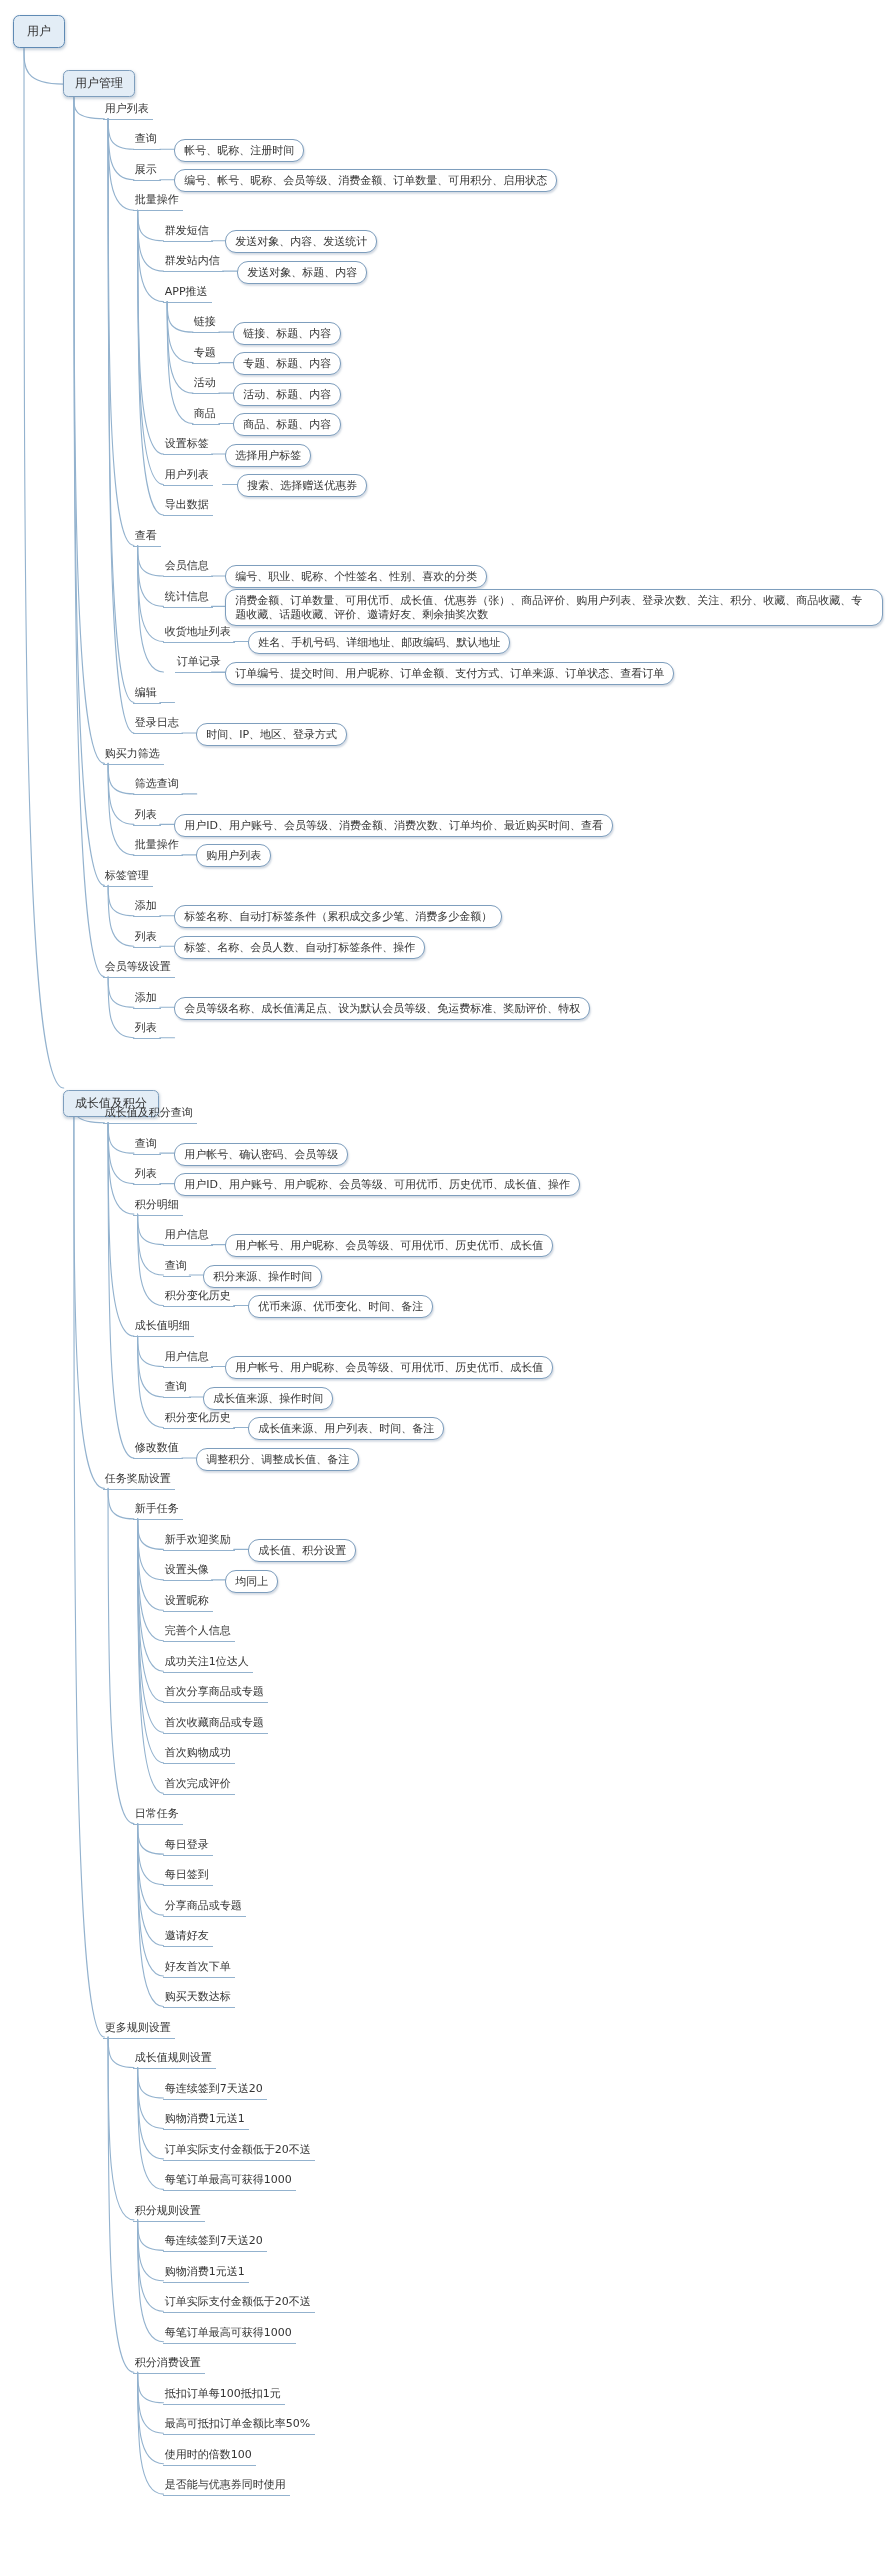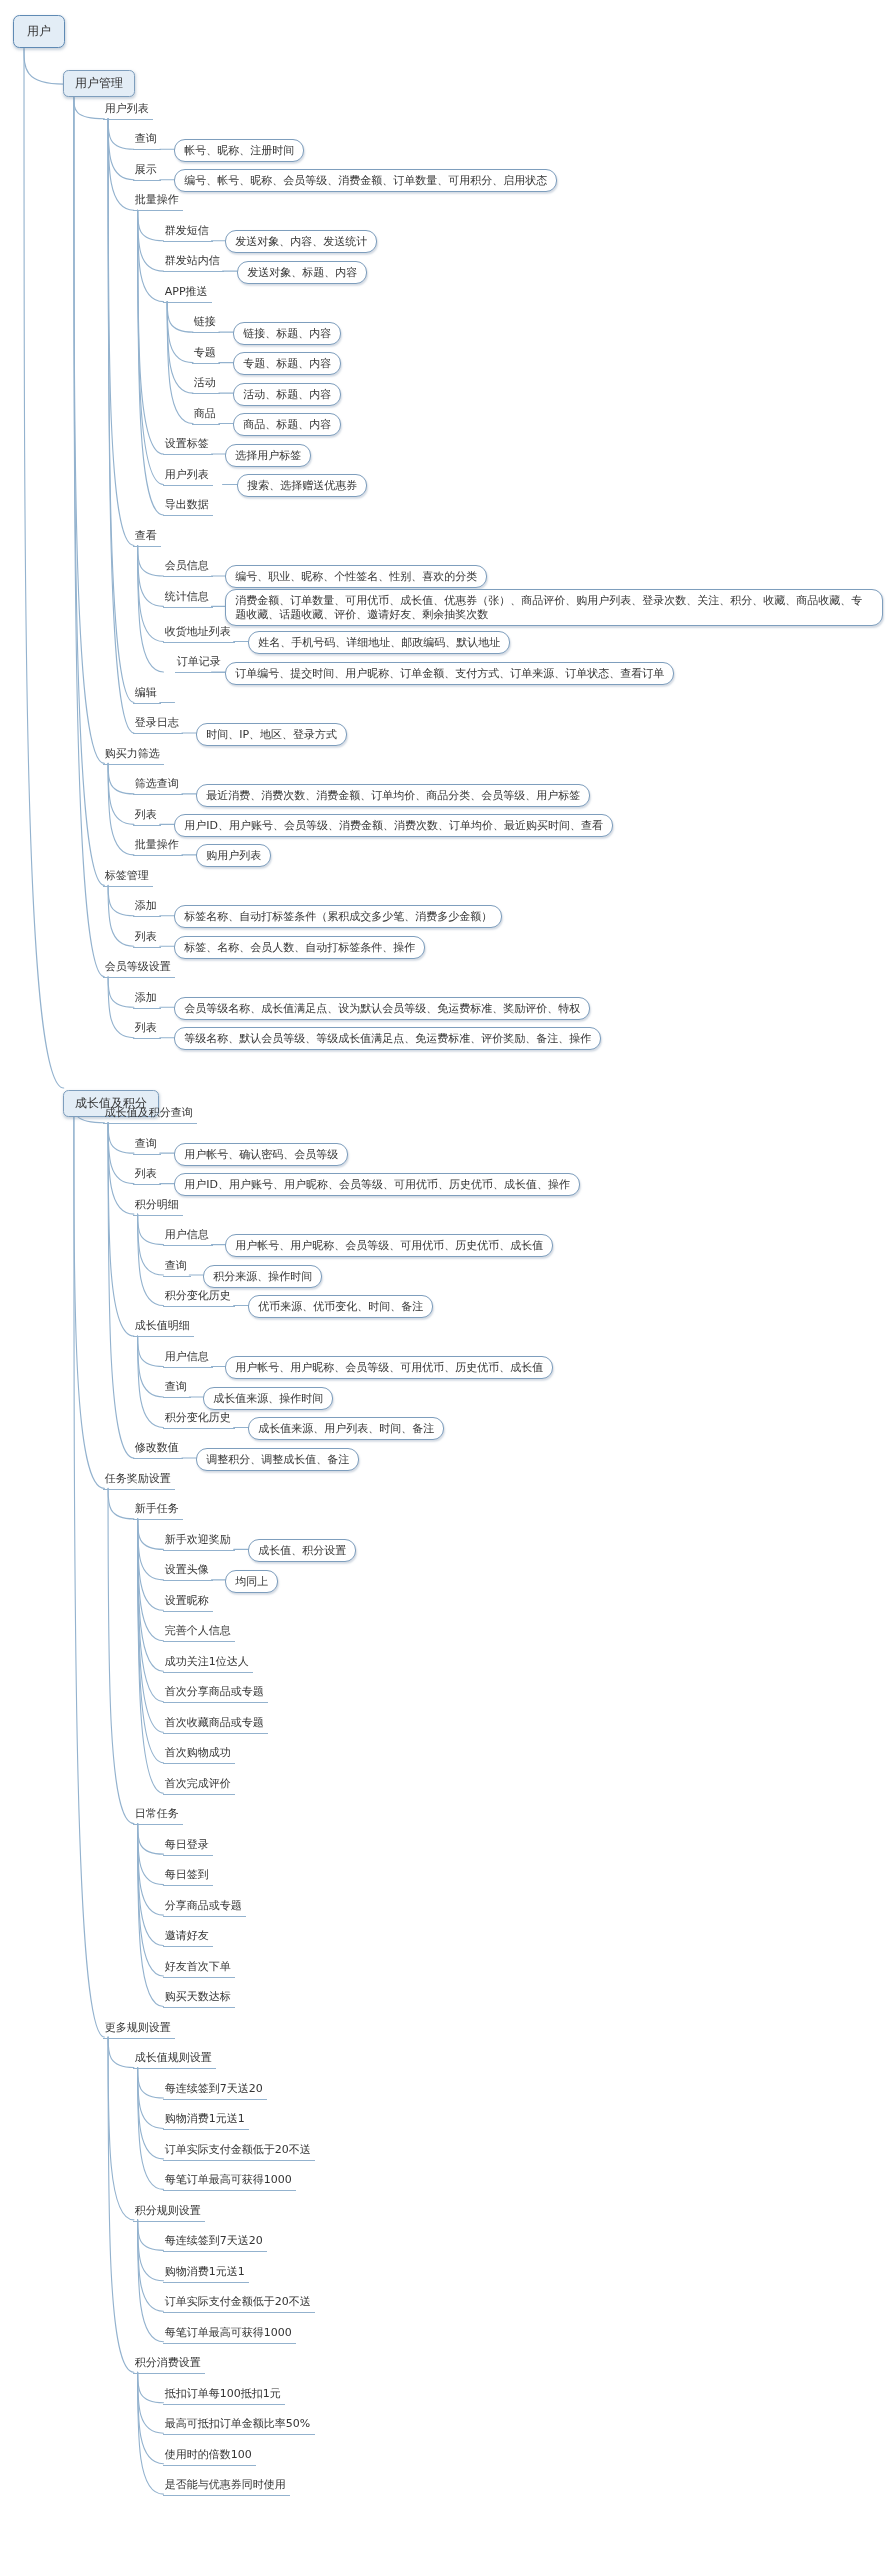--- a/index.html
+++ b/index.html
@@ -201,35 +201,33 @@
     <div class="node n-box" style="left: 225px; max-width: 658px; top: 589px;">消费金额、订单数量、可用优币、成长值、优惠券（张）、商品评价、购用户列表、登录次数、关注、积分、收藏、商品收藏、专题收藏、话题收藏、评价、邀请好友、剩余抽奖次数</div>
     <div class="node n-branch" style="left: 163px; top: 624px;">收货地址列表</div>
     <div class="node n-box" style="left: 248px; max-width: 636px; top: 631px;">姓名、手机号码、详细地址、邮政编码、默认地址</div>
     <div class="node n-branch" style="left: 175px; top: 654px;">订单记录</div>
     <div class="node n-box" style="left: 225px; max-width: 658px; top: 662px;">订单编号、提交时间、用户昵称、订单金额、支付方式、订单来源、订单状态、查看订单</div>
     <div class="node n-branch" style="left: 133px; top: 685px;">编辑</div>
     <div class="node n-branch" style="left: 133px; top: 715px;">登录日志</div>
     <div class="node n-box" style="left: 196px; max-width: 687px; top: 723px;">时间、IP、地区、登录方式</div>
     <div class="node n-branch" style="left: 103px; top: 746px;">购买力筛选</div>
     <div class="node n-branch" style="left: 133px; top: 776px;">筛选查询</div>
-    <div class="node n-box" style="left: 196px; max-width: 687px; top: 784px;">最近消费、消费次数、消费金额、订单均价、商品分类、会员等级、用户标签</div>
     <div class="node n-branch" style="left: 133px; top: 807px;">列表</div>
     <div class="node n-box" style="left: 174px; max-width: 710px; top: 814px;">用户ID、用户账号、会员等级、消费金额、消费次数、订单均价、最近购买时间、查看</div>
     <div class="node n-branch" style="left: 133px; top: 837px;">批量操作</div>
     <div class="node n-box" style="left: 196px; max-width: 687px; top: 844px;">购用户列表</div>
     <div class="node n-branch" style="left: 103px; top: 868px;">标签管理</div>
     <div class="node n-branch" style="left: 133px; top: 898px;">添加</div>
     <div class="node n-box" style="left: 174px; max-width: 710px; top: 905px;">标签名称、自动打标签条件（累积成交多少笔、消费多少金额）</div>
     <div class="node n-branch" style="left: 133px; top: 929px;">列表</div>
     <div class="node n-box" style="left: 174px; max-width: 710px; top: 936px;">标签、名称、会员人数、自动打标签条件、操作</div>
     <div class="node n-branch" style="left: 103px; top: 959px;">会员等级设置</div>
     <div class="node n-branch" style="left: 133px; top: 990px;">添加</div>
     <div class="node n-box" style="left: 174px; max-width: 710px; top: 997px;">会员等级名称、成长值满足点、设为默认会员等级、免运费标准、奖励评价、特权</div>
     <div class="node n-branch" style="left: 133px; top: 1020px;">列表</div>
-    <div class="node n-box" style="left: 174px; max-width: 710px; top: 1027px;">等级名称、默认会员等级、等级成长值满足点、免运费标准、评价奖励、备注、操作</div>
     <div class="node n-topic" style="left: 63px; top: 1090px;">成长值及积分</div>
     <div class="node n-branch" style="left: 103px; top: 1105px;">成长值及积分查询</div>
     <div class="node n-branch" style="left: 133px; top: 1136px;">查询</div>
     <div class="node n-box" style="left: 174px; max-width: 710px; top: 1143px;">用户帐号、确认密码、会员等级</div>
     <div class="node n-branch" style="left: 133px; top: 1166px;">列表</div>
     <div class="node n-box" style="left: 174px; max-width: 710px; top: 1173px;">用户ID、用户账号、用户昵称、会员等级、可用优币、历史优币、成长值、操作</div>
     <div class="node n-branch" style="left: 133px; top: 1197px;">积分明细</div>
     <div class="node n-branch" style="left: 163px; top: 1227px;">用户信息</div>
     <div class="node n-box" style="left: 225px; max-width: 658px; top: 1234px;">用户帐号、用户昵称、会员等级、可用优币、历史优币、成长值</div>
     <div class="node n-branch" style="left: 163px; top: 1258px;">查询</div>

